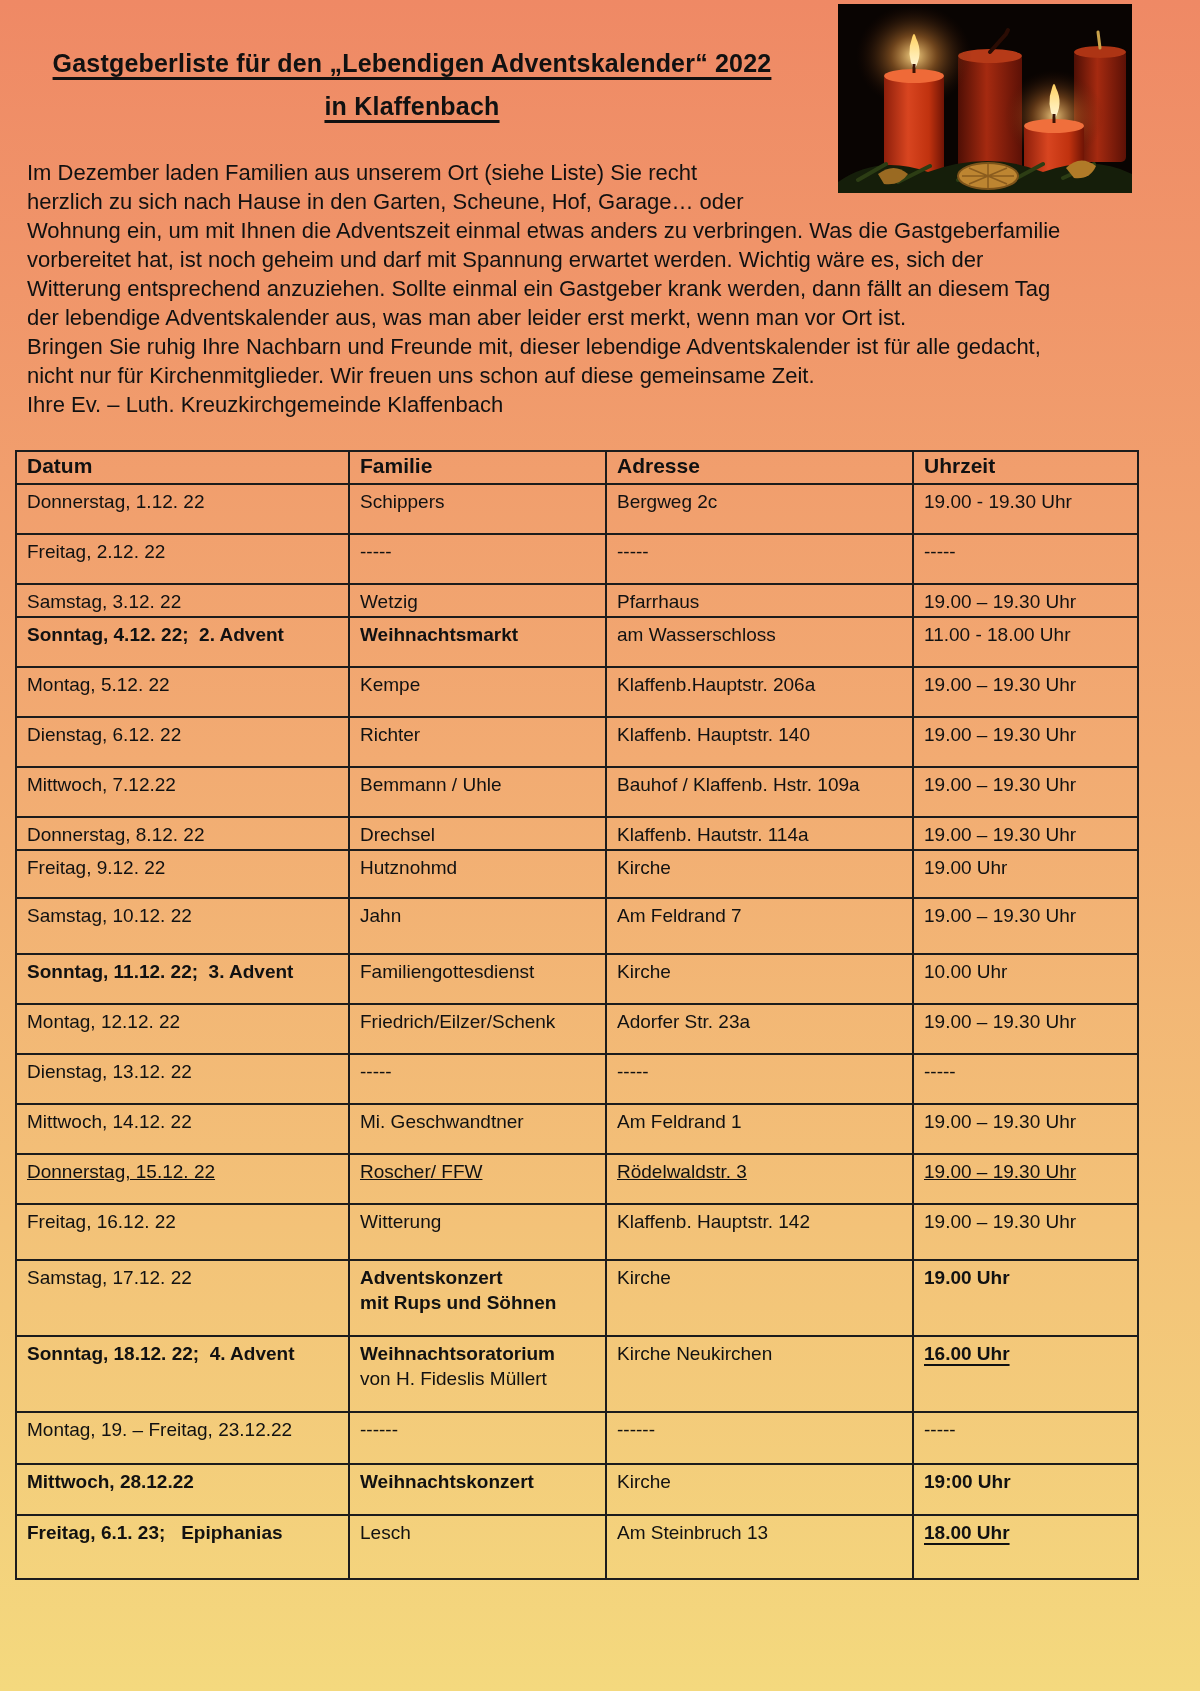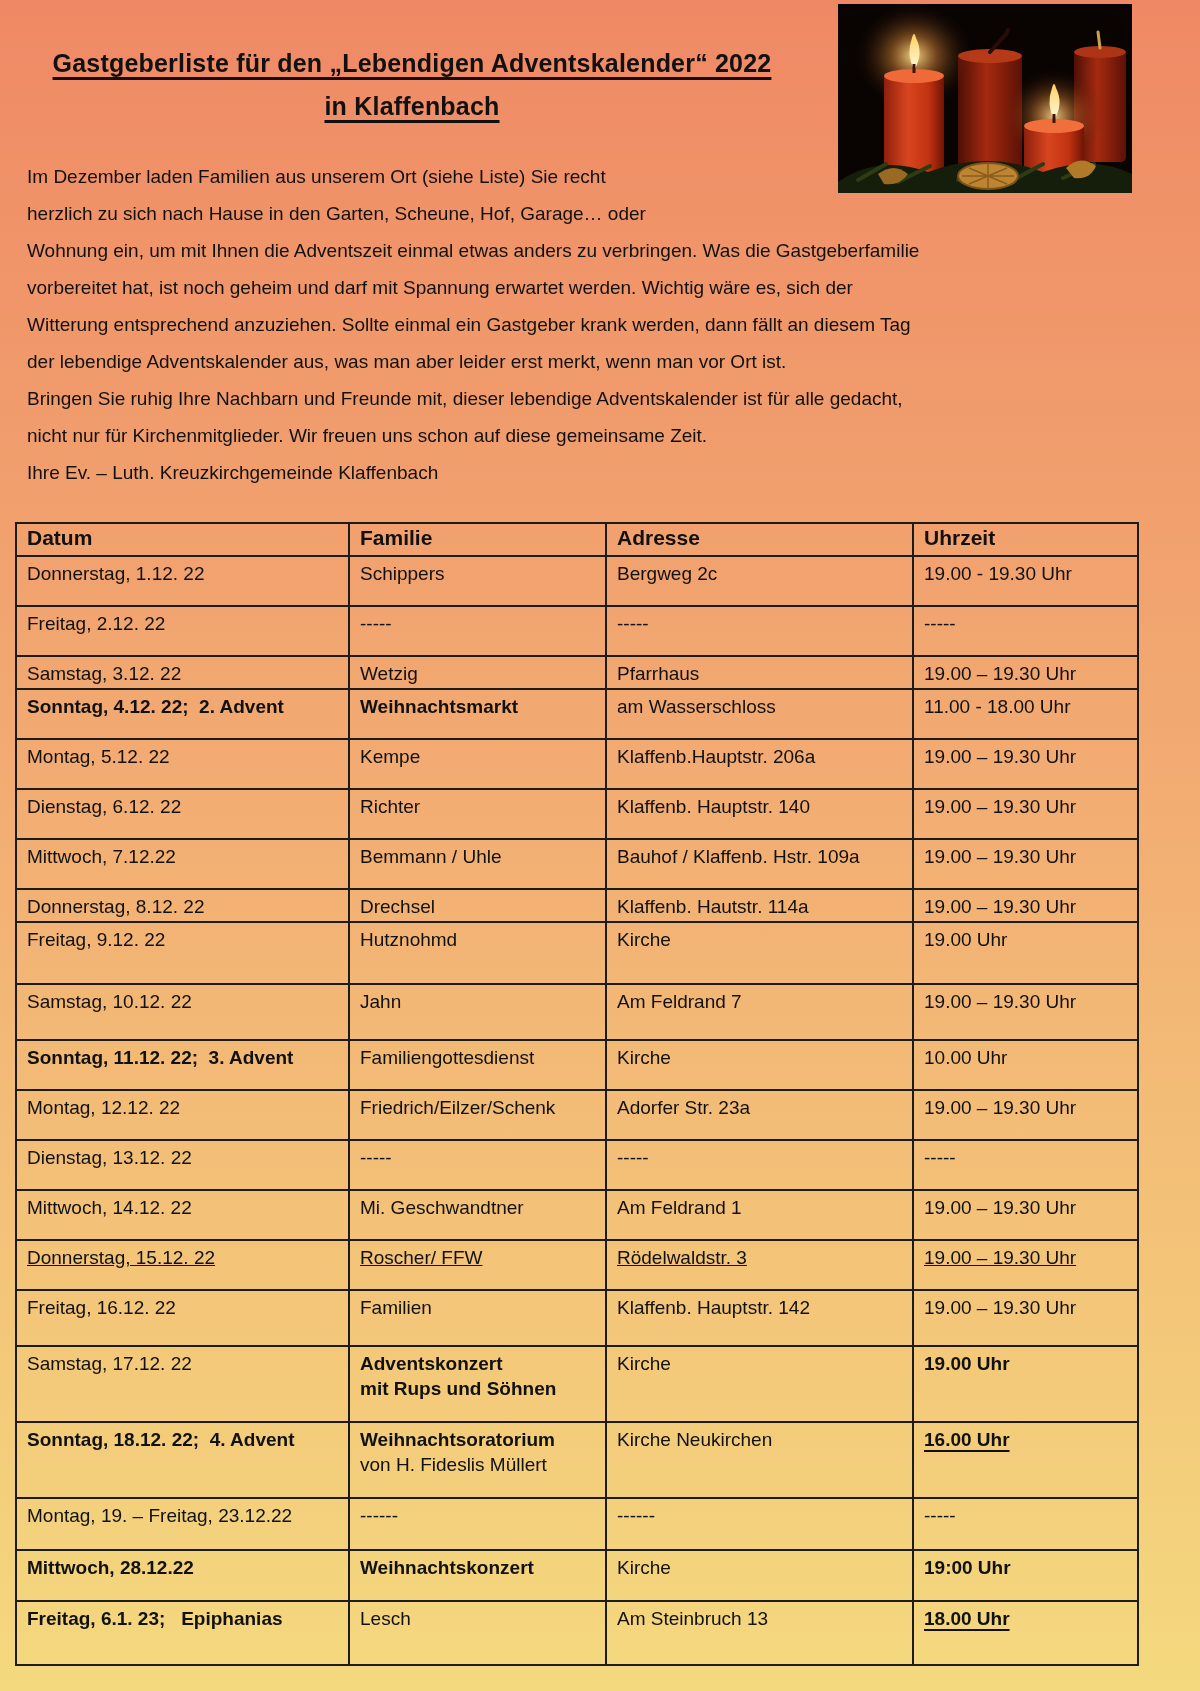--- a/index.html
+++ b/index.html
@@ -34,22 +34,22 @@
     letter-spacing:.2px;
     margin-top:6px;
   }
   .title-line{
     text-decoration:underline;
     text-decoration-thickness:2.5px;
     text-underline-offset:5px;
   }
   .intro{
     margin:30px 40px 0 27px;
-    font-size:19px;
-    line-height:37px;
+    font-size:22px;
+    line-height:29px;
     white-space:pre-line;
   }
   table.schedule{
     margin:31px 0 0 15px;
     width:1122px;
     table-layout:fixed;
     border-collapse:collapse;
     font-size:19px;
   }
   table.schedule col.c-datum{width:333px;}
@@ -280,21 +280,21 @@
           <td>
             <div class="cl">Drechsel</div>
           </td>
           <td>
             <div class="cl">Klaffenb. Hautstr. 114a</div>
           </td>
           <td>
             <div class="cl">19.00 – 19.30 Uhr</div>
           </td>
         </tr>
-        <tr style="height: 62px;">
+        <tr style="height: 48px;">
           <td>
             <div class="cl">Freitag, 9.12. 22</div>
           </td>
           <td>
             <div class="cl">Hutznohmd</div>
           </td>
           <td>
             <div class="cl">Kirche</div>
           </td>
           <td>
@@ -383,21 +383,21 @@
           </td>
           <td>
             <div class="cl">19.00 – 19.30 Uhr</div>
           </td>
         </tr>
         <tr style="height: 56px;">
           <td>
             <div class="cl">Freitag, 16.12. 22</div>
           </td>
           <td>
-            <div class="cl">Familien</div>
+            <div class="cl">Witterung</div>
           </td>
           <td>
             <div class="cl">Klaffenb. Hauptstr. 142</div>
           </td>
           <td>
             <div class="cl">19.00 – 19.30 Uhr</div>
           </td>
         </tr>
         <tr style="height: 76px;">
           <td>

